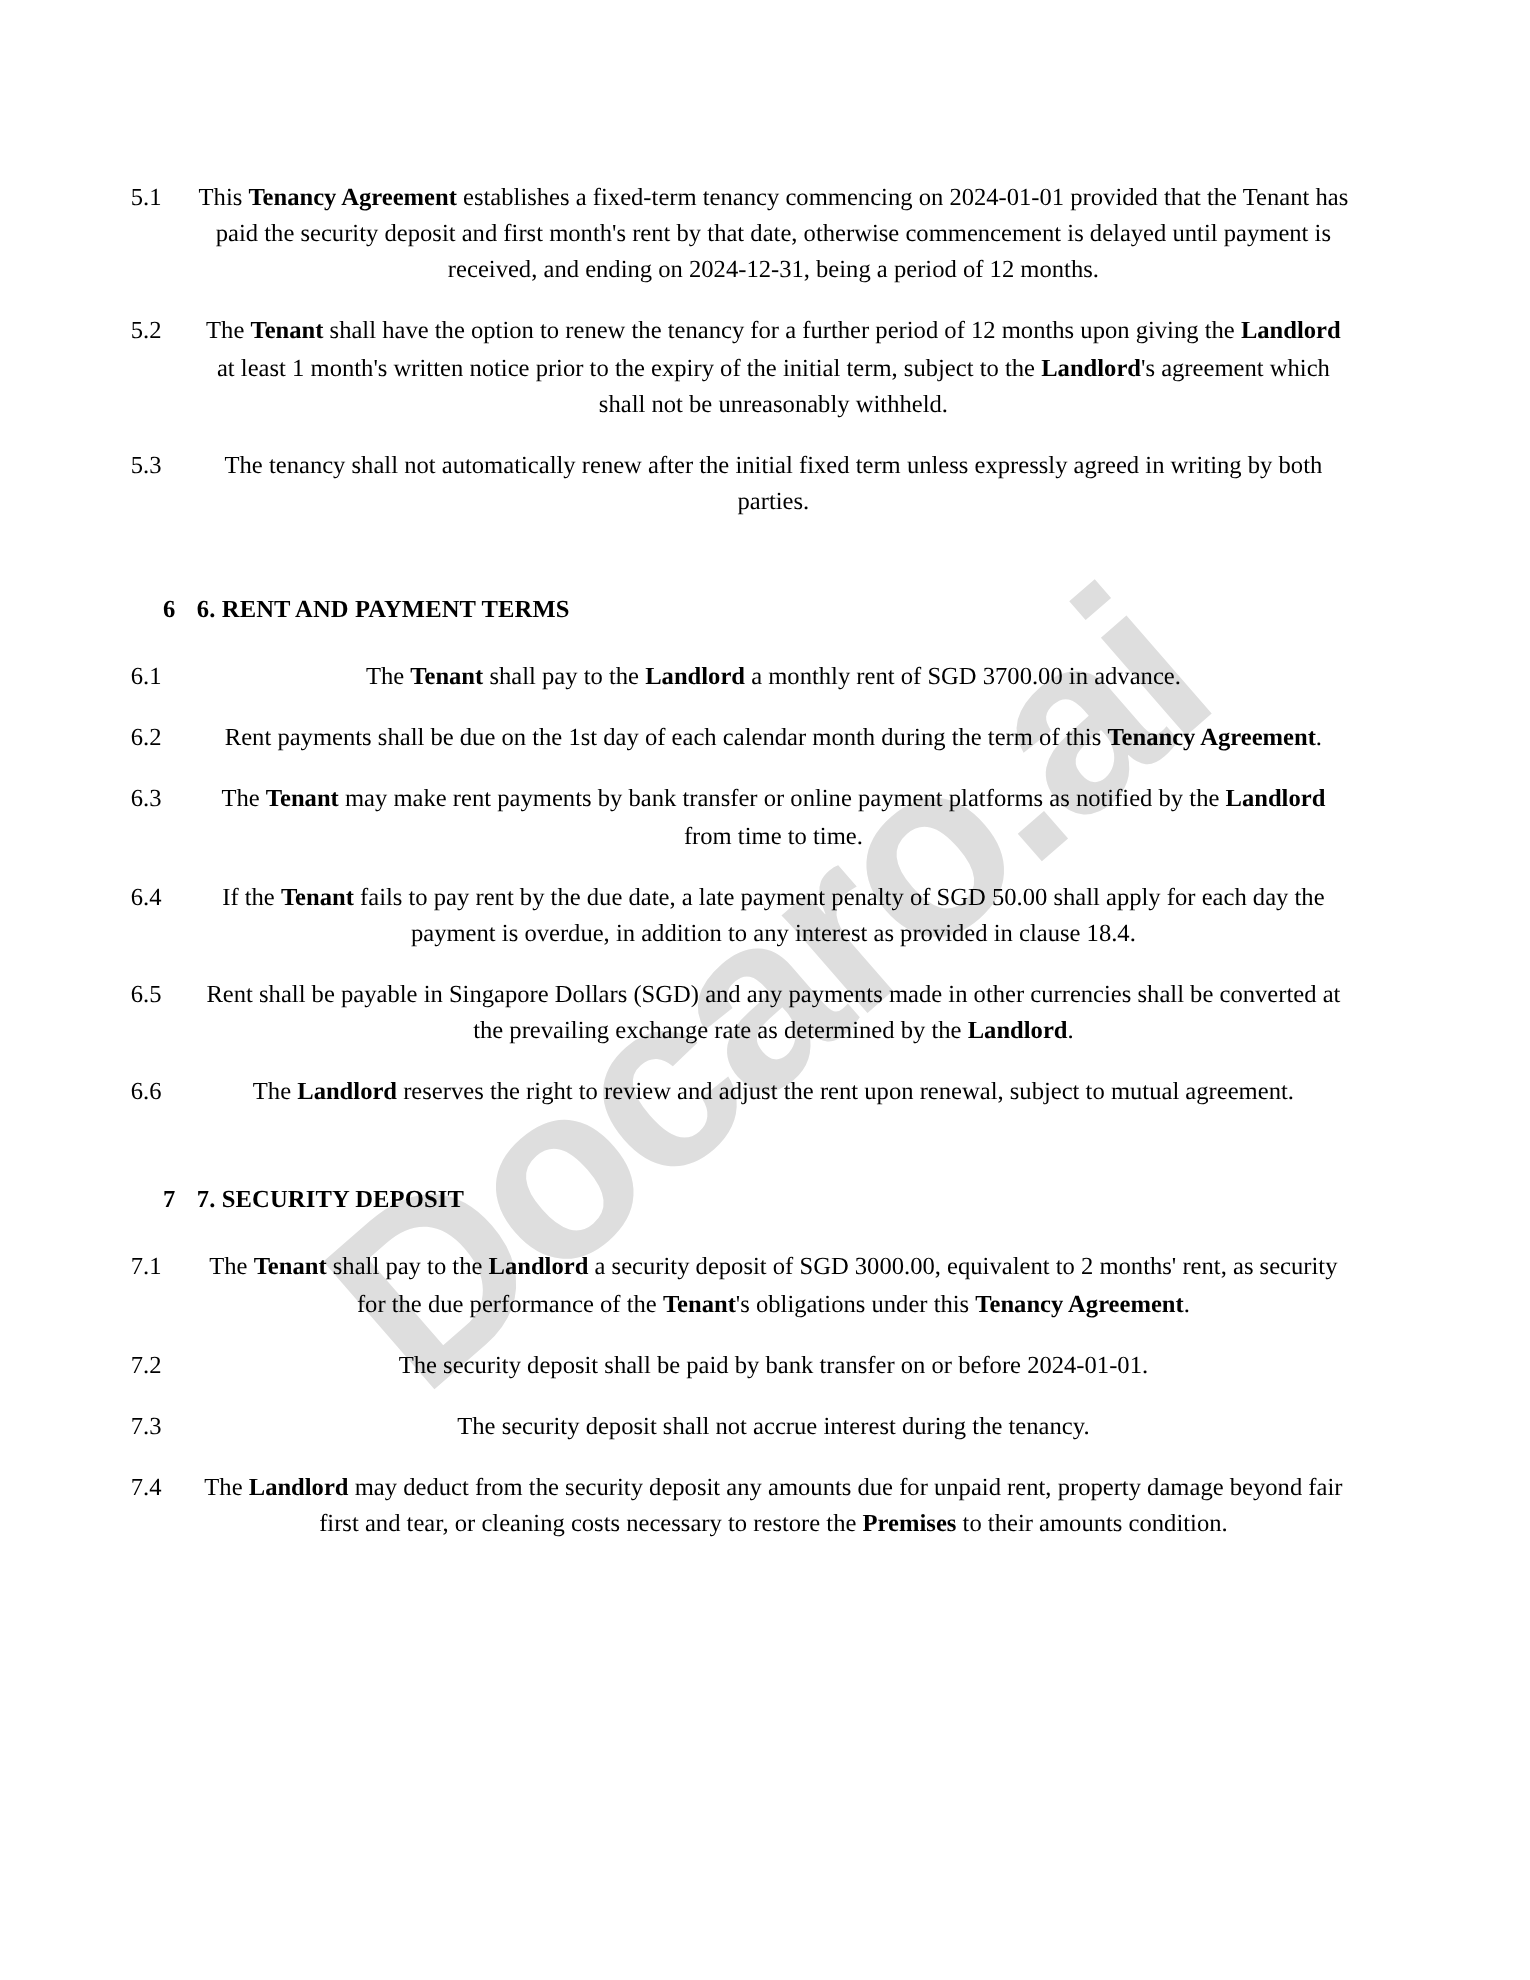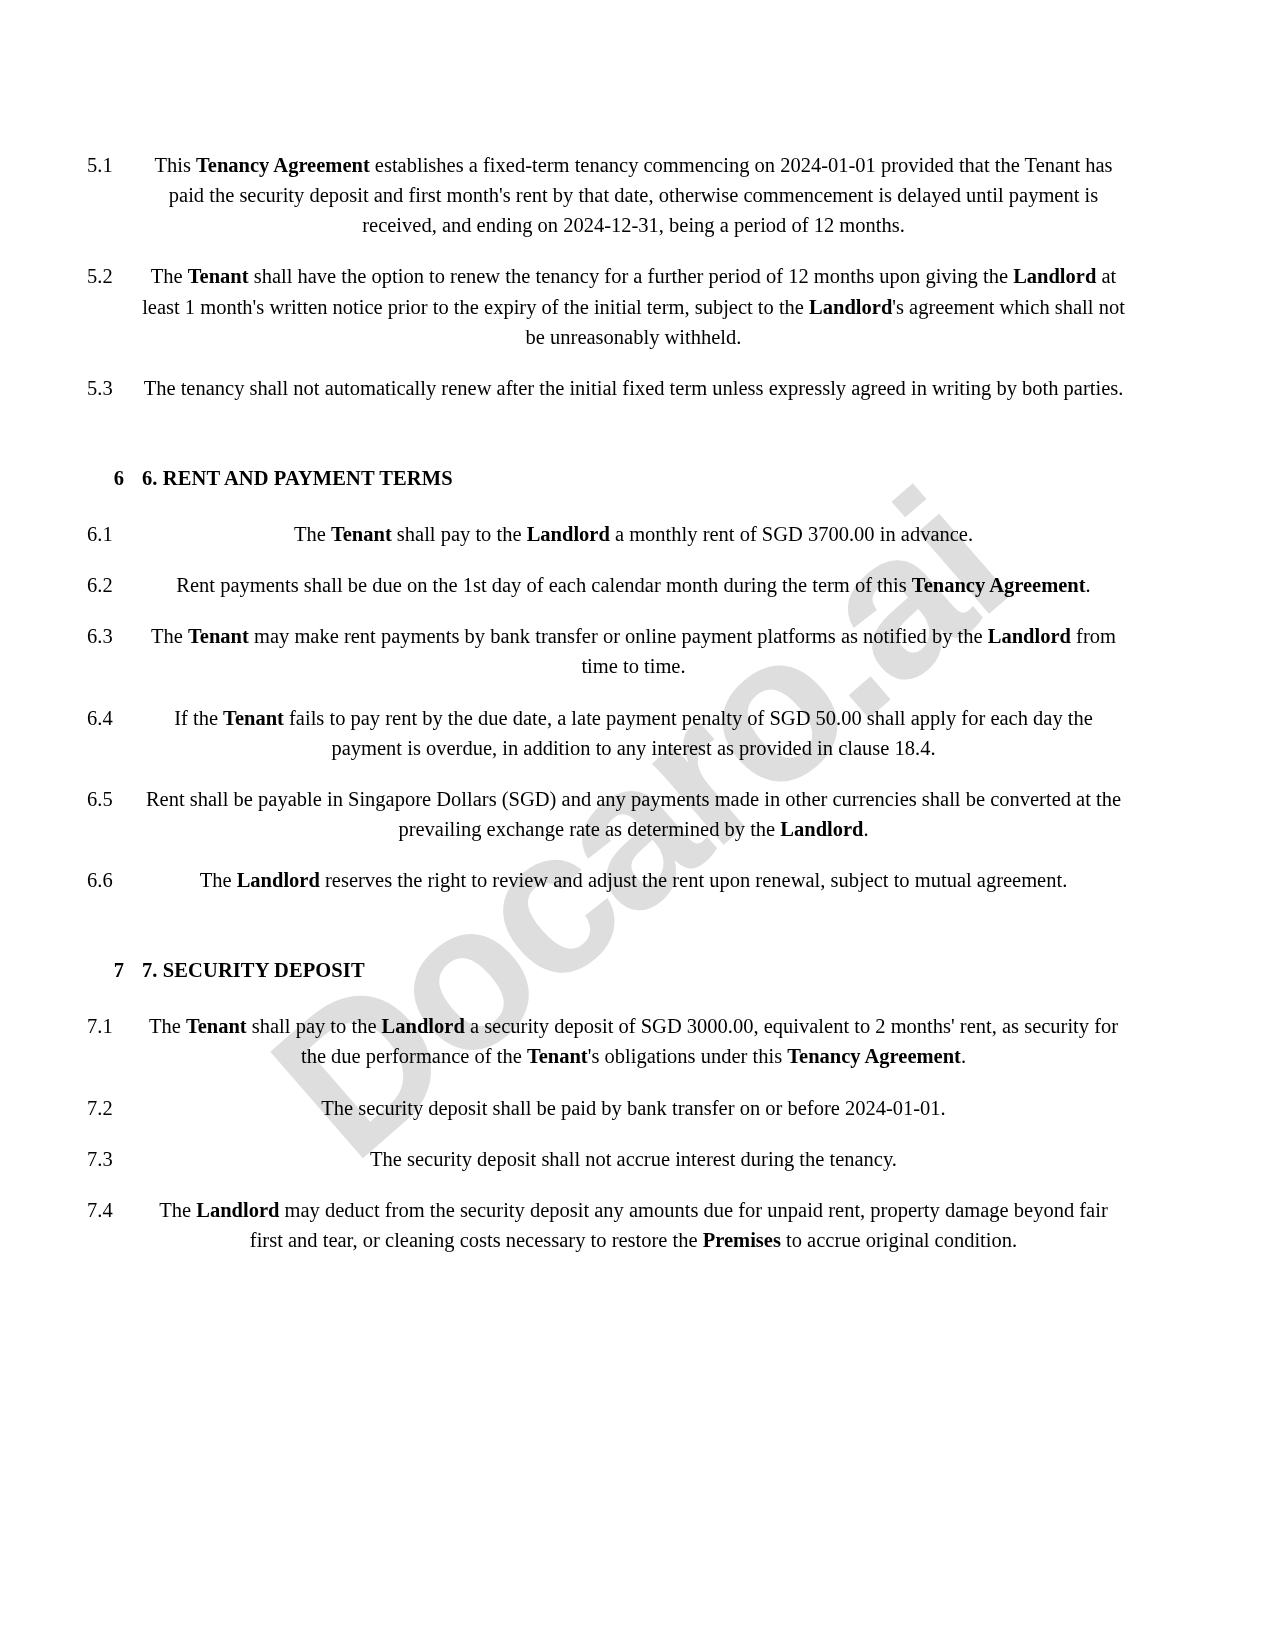--- a/index.html
+++ b/index.html
@@ -33,21 +33,21 @@
     pointer-events: none;
     z-index: 0;
   }
   
   .content {
     position: absolute;
     left: 0;
     top: 0;
     width: 1275px;
     z-index: 2;
-    padding: 150px 150px 0 85px;
+    padding: 150px 150px 0 107px;
     box-sizing: border-box;
   }
   .clause {
     display: flex;
     align-items: flex-start;
     margin-bottom: 21px;
     font-size: 20.5px;
     line-height: 1.47;
   }
   .clause .num {
@@ -155,17 +155,17 @@
       <div class="body"><span>The security deposit shall be paid by bank transfer on or before 2024-01-01.</span></div>
     </div>
 
     <div class="clause">
       <div class="num">7.3</div>
       <div class="body"><span>The security deposit shall not accrue interest during the tenancy.</span></div>
     </div>
 
     <div class="clause">
       <div class="num">7.4</div>
-      <div class="body"><span>The </span><b>Landlord</b><span> may deduct from the security deposit any amounts due for unpaid rent, property damage beyond fair first and tear, or cleaning costs necessary to restore the </span><b>Premises</b><span> to accrue original condition.</span></div>
+      <div class="body"><span>The </span><b>Landlord</b><span> may deduct from the security deposit any amounts due for unpaid rent, property damage beyond fair first and tear, or cleaning costs necessary to restore the </span><b>Premises</b><span> to their amounts condition.</span></div>
     </div>
 
   </div>
 </div>
 
 </body></html>

